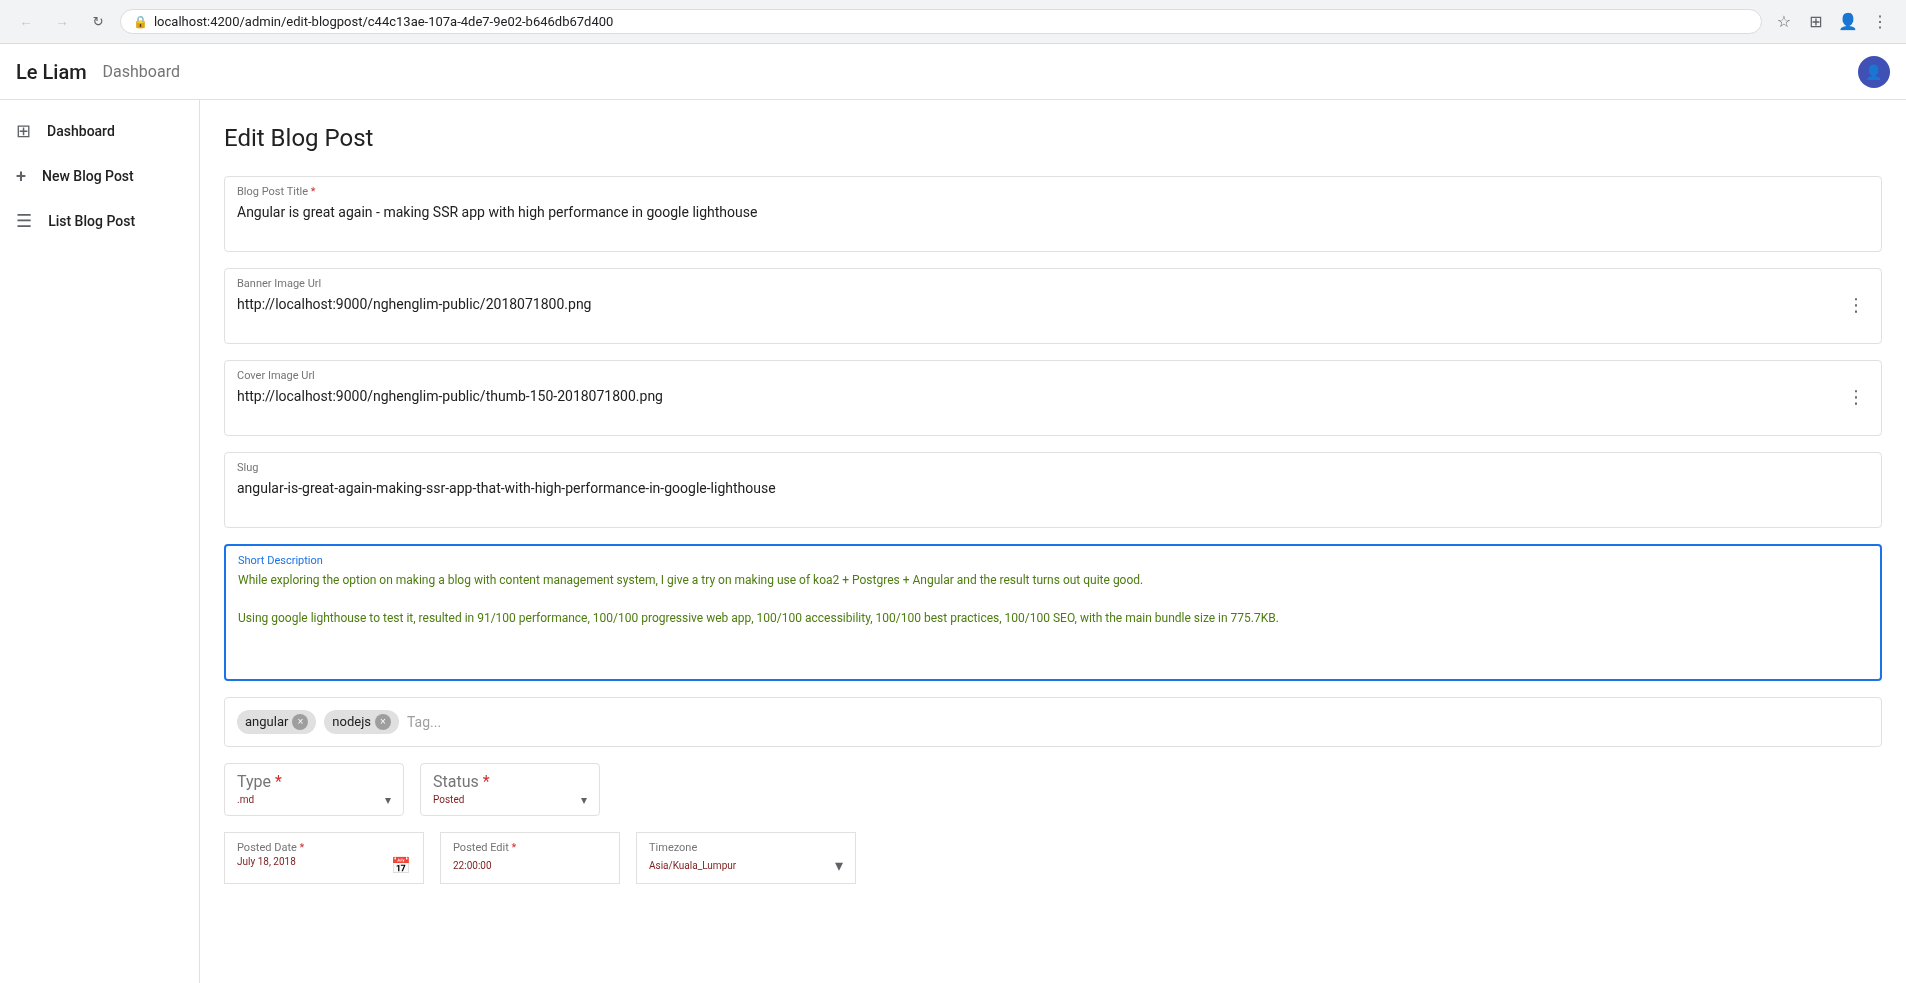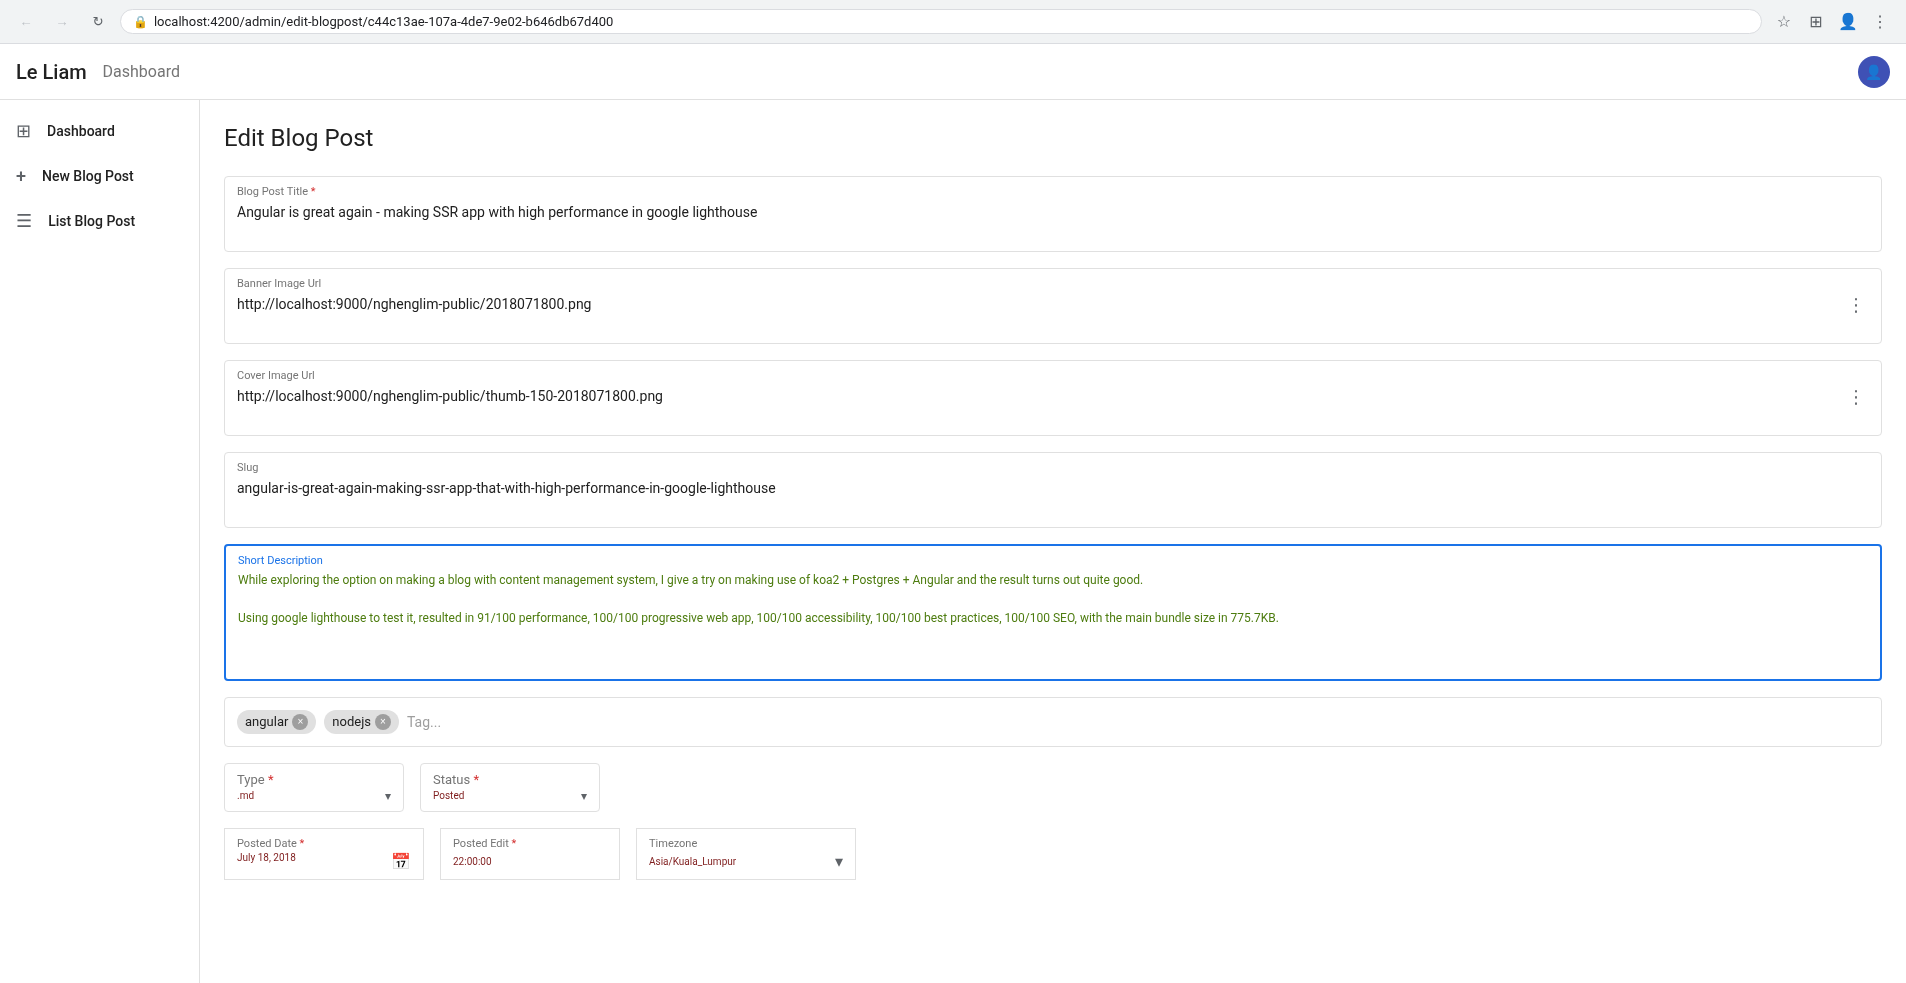--- a/index.html
+++ b/index.html
@@ -184,21 +184,21 @@
       margin-bottom: 16px;
     }
     .select-field {
       border: 1px solid #e0e0e0;
       border-radius: 4px;
       padding: 8px 12px 8px;
       min-width: 180px;
       position: relative;
     }
     .select-label {
-      font-size: 13px;
+      font-size: 16px;
       color: #757575;
       display: block;
       margin-bottom: 2px;
     }
     .select-label .required { color: #d32f2f; }
     .select-control {
       display: flex;
       align-items: center;
       justify-content: space-between;
       cursor: pointer;

